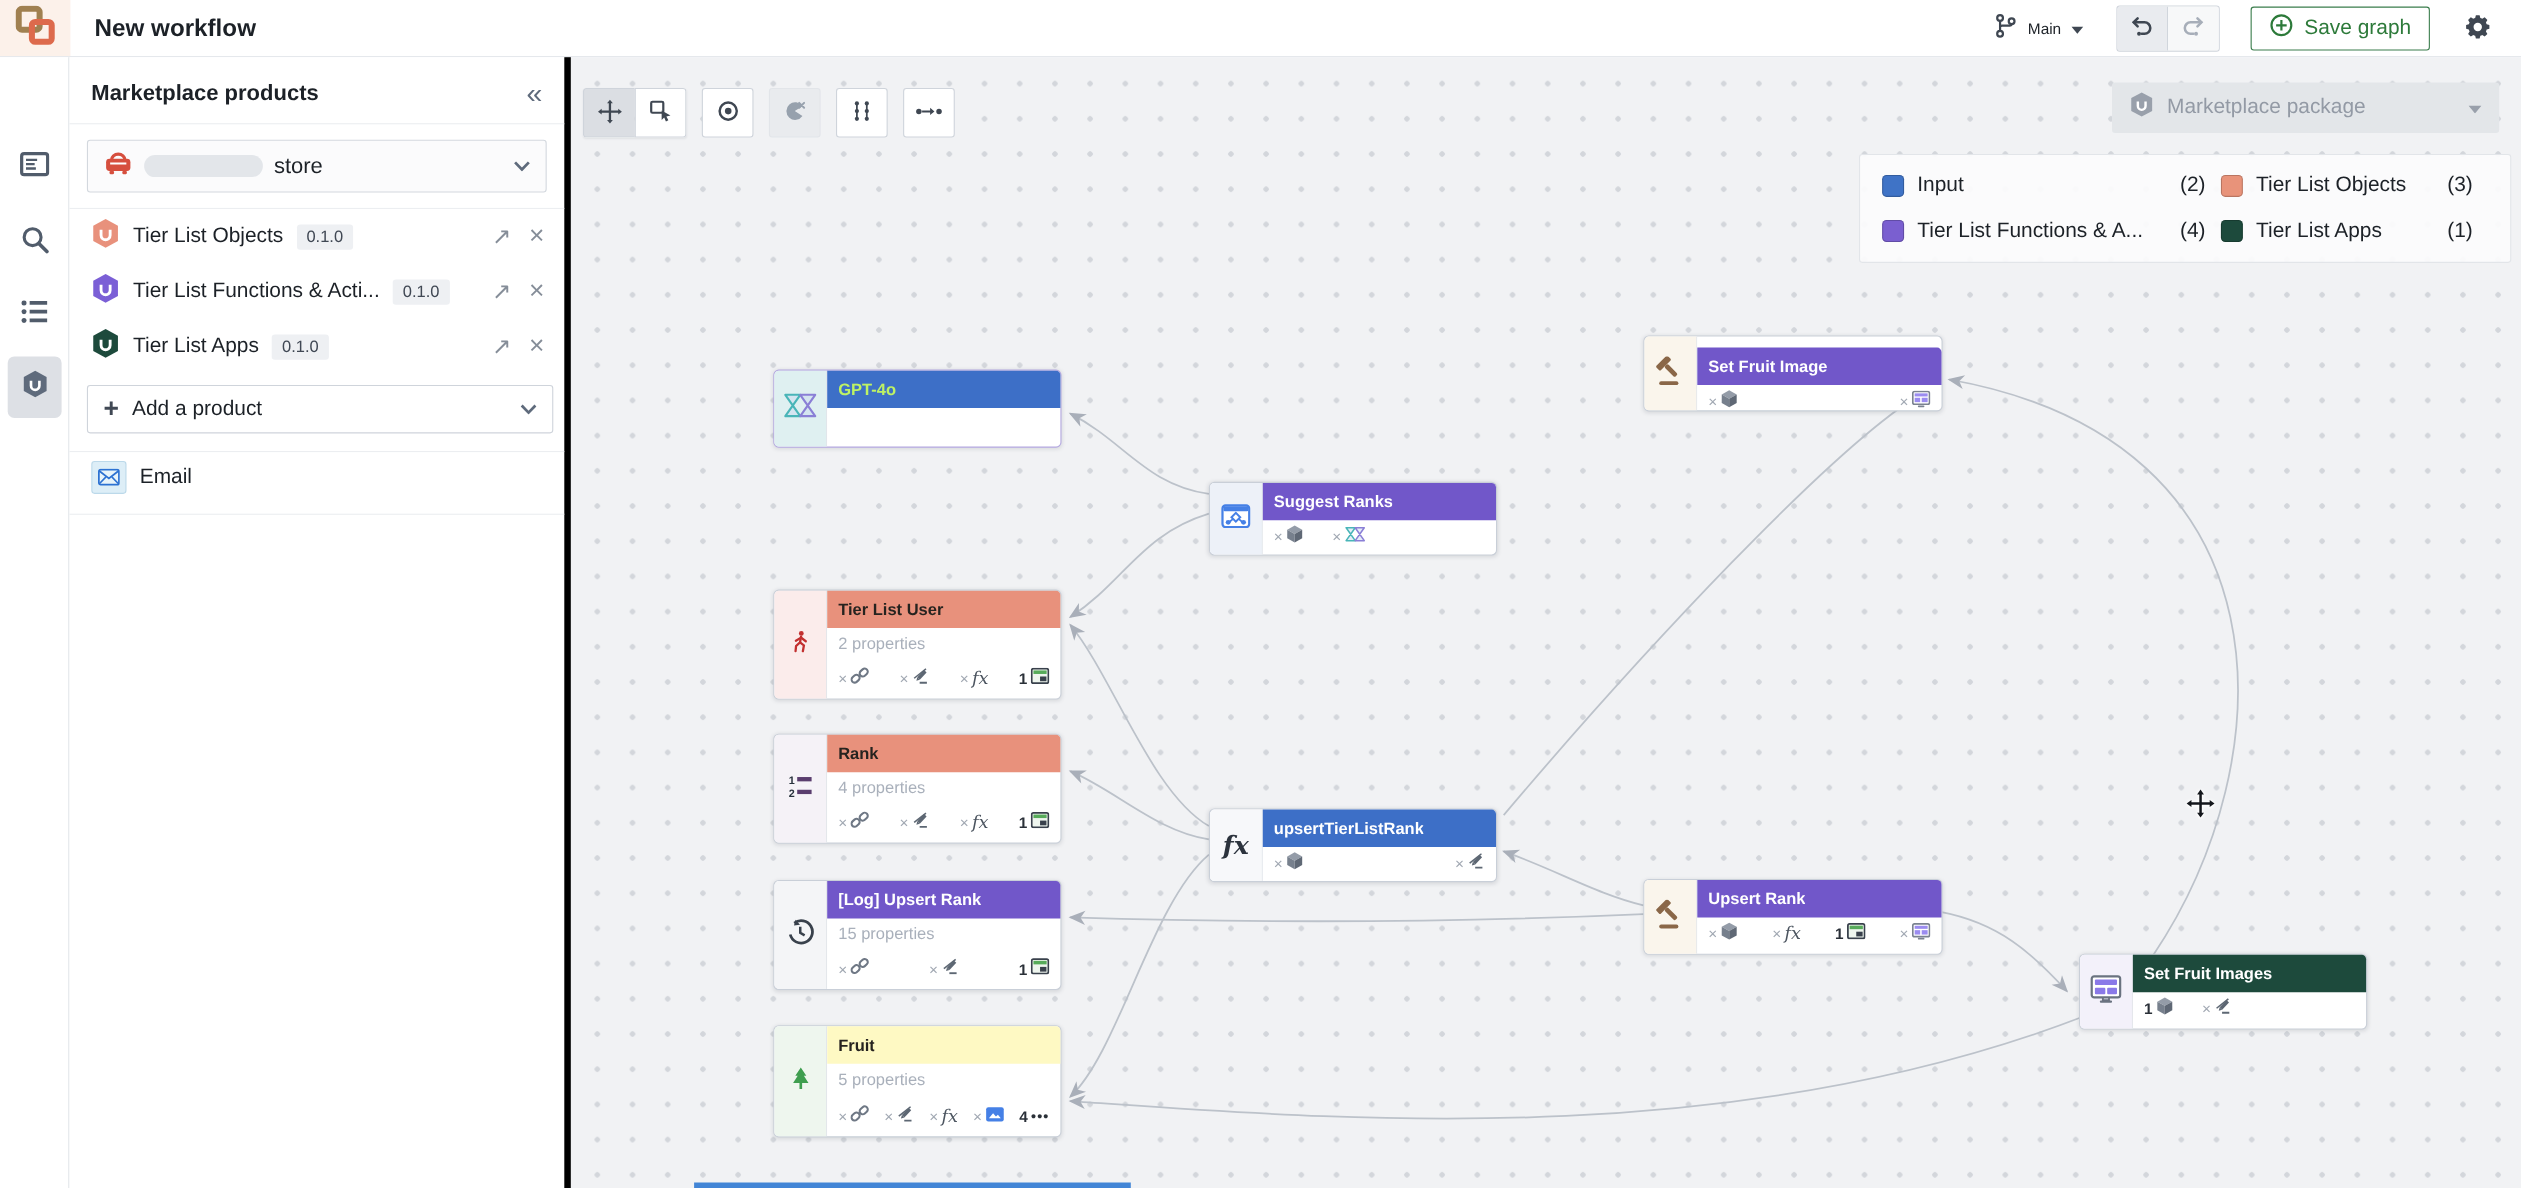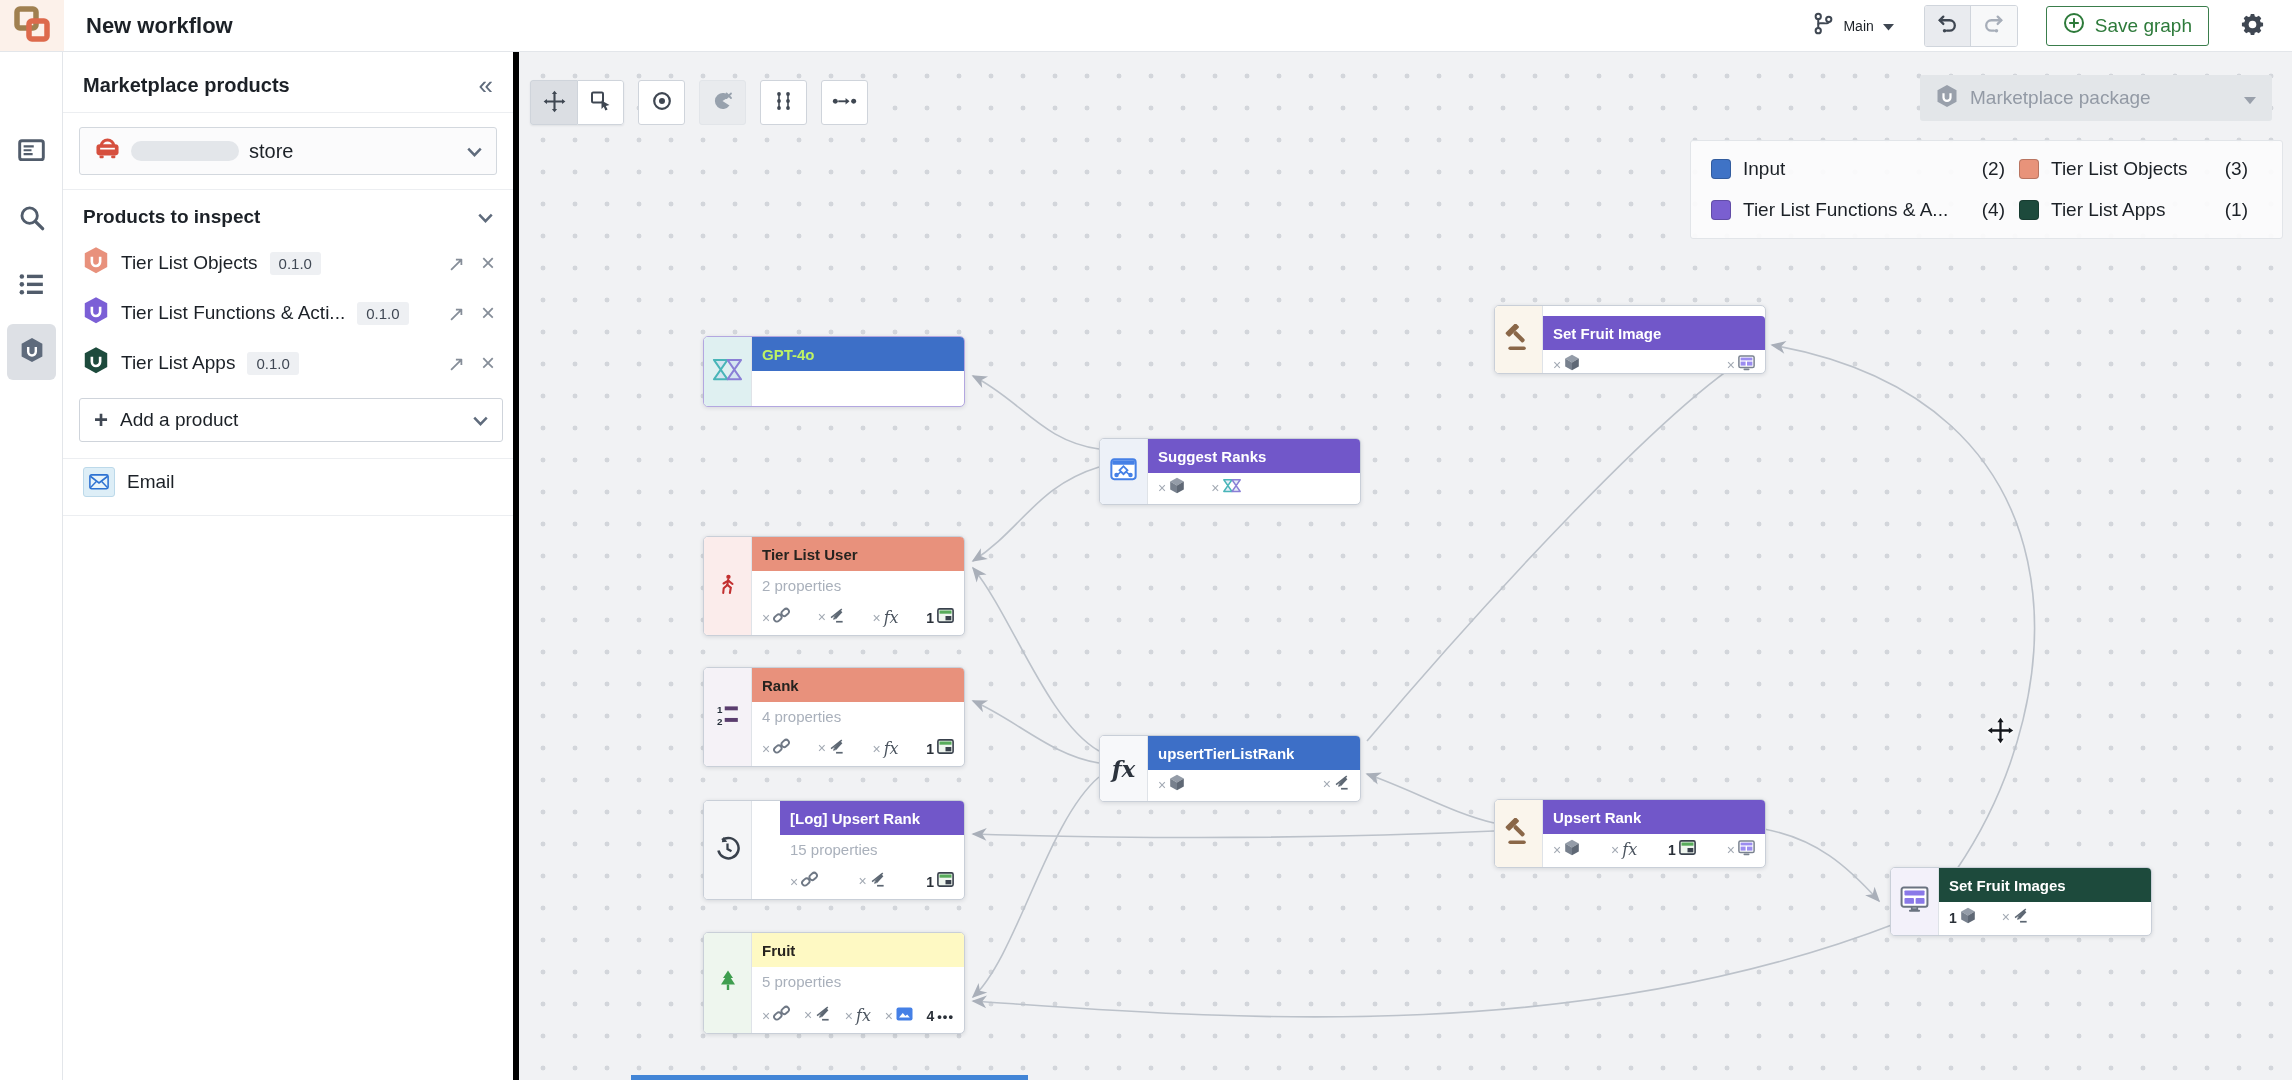--- a/index.html
+++ b/index.html
@@ -207,27 +207,20 @@
             <path d="M5 9.5 H17" stroke="#fff" stroke-width="1.4"></path>
           </svg></span>
       <span class="blur-block"></span>
       <span class="store-label">store</span>
       <span class="spacer"></span>
       <span><svg viewBox="0 0 12 8" width="15">
             <path d="M1 1.3 L6 6.5 L11 1.3" fill="none" stroke="#5f6b7c" stroke-width="2"></path>
           </svg></span>
     </div>
     <div class="divider"></div>
-    <div class="section-head">
-      <span class="section-title">Products to inspect</span>
-      <span class="spacer"></span>
-      <span><svg viewBox="0 0 12 8" width="15">
-            <path d="M1 1.3 L6 6.5 L11 1.3" fill="none" stroke="#5f6b7c" stroke-width="2"></path>
-          </svg></span>
-    </div>
     <div id="product-list">
         <div class="product-row">
           <span><svg viewBox="0 0 22 24" width="26">
               <path d="M11 1 L20.5 6.2 V17.8 L11 23 L1.5 17.8 V6.2 Z" fill="#e8917c"></path>
               <path d="M7.5 9.2 v4.2 a3.5 3.5 0 0 0 7 0 V9.2" fill="none" stroke="#fff" stroke-width="2.2"></path>
             </svg></span>
           <span class="product-label">Tier List Objects</span>
           <span class="ver-badge">0.1.0</span>
           <span class="row-actions">
             <button class="icon-btn">↗</button>
@@ -552,21 +545,21 @@
                   <span><svg viewBox="0 0 17 15" width="17">
                       <rect x="0.9" y="0.9" width="15.2" height="13.2" rx="1.6" fill="#eef5ee" stroke="#39414c" stroke-width="1.6"></rect>
                       <rect x="2.5" y="2.5" width="12" height="3.2" fill="#57ab5a"></rect>
                       <rect x="8.5" y="8" width="5.8" height="4.3" fill="#39414c"></rect>
                     </svg></span>
                 </span>
               </div>
             </div>
           </div>
         </div>
-        <div class="node" style="left: 184px; top: 748px; width: 262px; height: 100px; gap: 28px;">
+        <div class="node" style="left: 184px; top: 748px; width: 262px; height: 100px;">
           <div class="node-iconbox" style="background: rgb(244, 245, 247);">
             <span><svg viewBox="0 0 22 22" width="25">
                 <path d="M6.2 3.6 A9 9 0 1 1 3.0 12.8" fill="none" stroke="#39414c" stroke-width="2.2"></path>
                 <path d="M7.2 0.9 L6.0 5.6 L10.8 5.0" fill="#39414c"></path>
                 <path d="M11 6.5 V11.5 L14.5 13.5" fill="none" stroke="#39414c" stroke-width="2"></path>
               </svg></span>
           </div>
           <div class="node-right">
             <div class="node-header" style="background: rgb(113, 87, 201);">
               <span class="node-title" style="color: rgb(255, 255, 255);">[Log] Upsert Rank</span>

